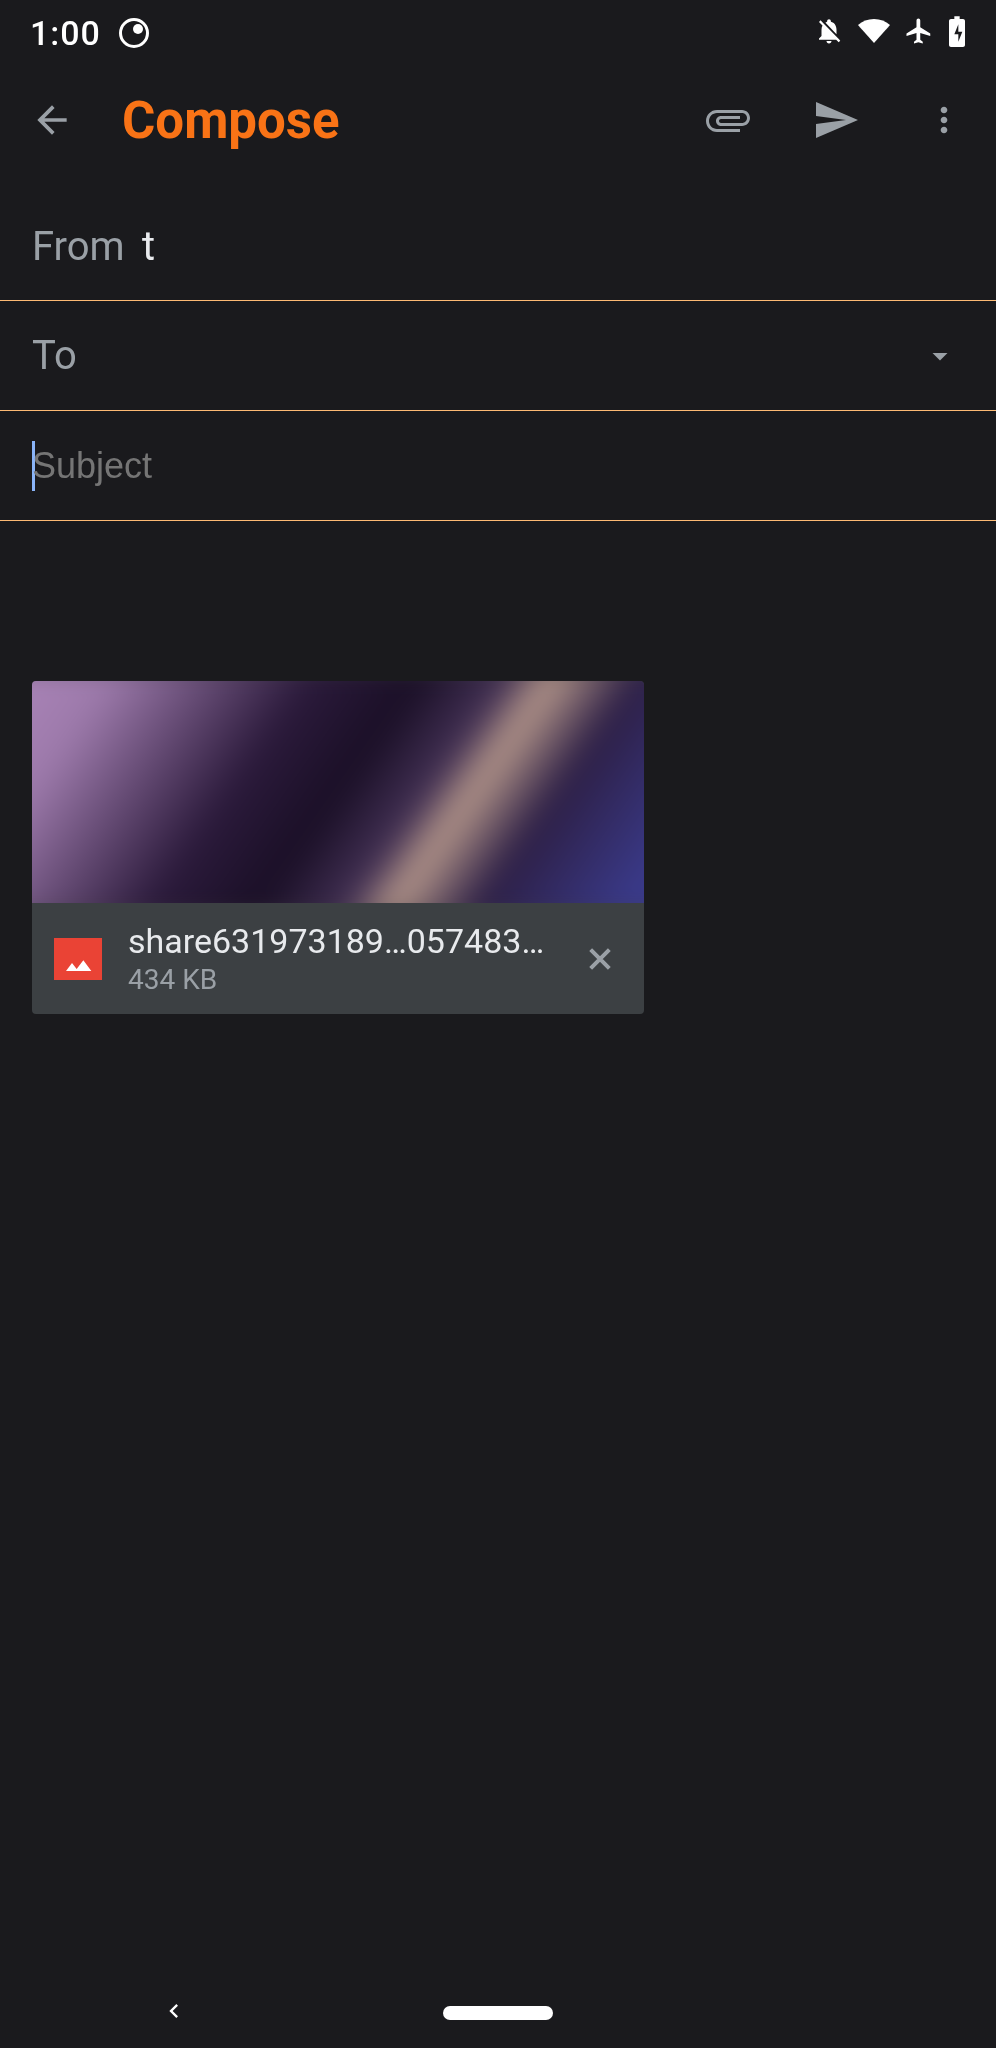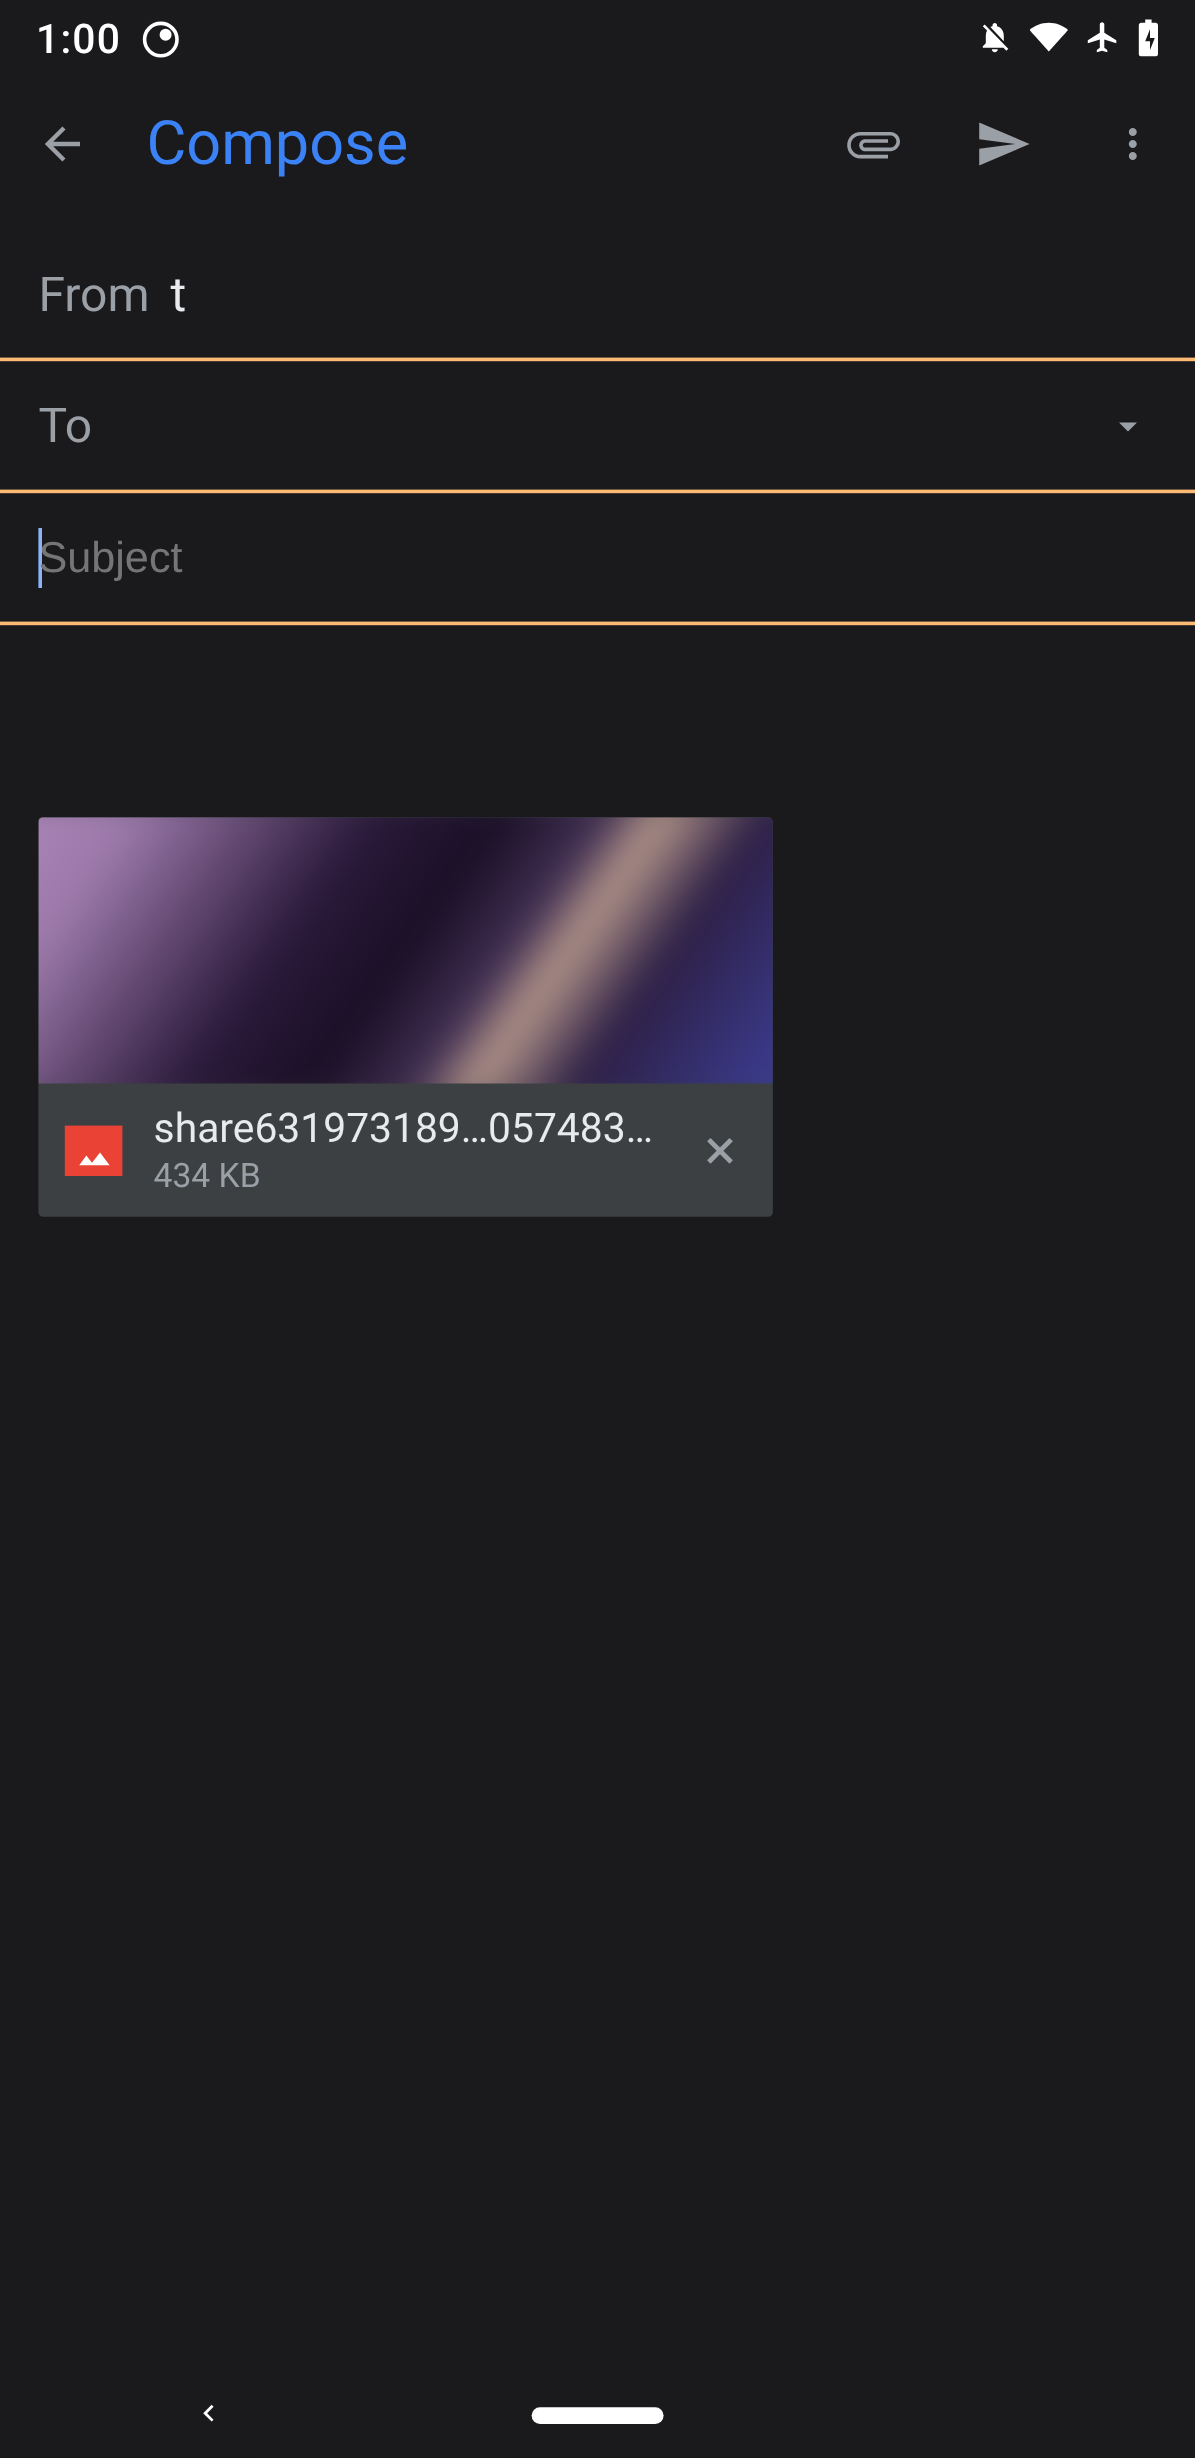--- a/index.html
+++ b/index.html
@@ -9,27 +9,27 @@
   .status-bar { height: 65px; display: flex; align-items: center; justify-content: space-between; padding: 0 30px; }
   .status-left { display: flex; align-items: center; gap: 18px; }
   .status-time { font-size: 34px; font-weight: 500; color: #fff; letter-spacing: 1px; }
   .status-app-icon { width: 30px; height: 30px; border-radius: 50%; border: 3px solid #fff; position: relative; }
   .status-app-icon::after { content: ''; position: absolute; width: 10px; height: 10px; background: #fff; border-radius: 50%; top: 3px; right: 3px; }
   .status-right { display: flex; align-items: center; gap: 14px; }
   .status-right svg { fill: #fff; }
   
   
   .app-bar { height: 110px; display: flex; align-items: center; padding: 0 24px; gap: 42px; }
-  .app-bar-title { font-size: 51px; font-weight: 400; color: #3b82f6; flex: 1; }
+  .app-bar-title { font-size: 51px; font-weight: 700; color: #f97316; flex: 1; }
   .app-bar-actions { display: flex; align-items: center; gap: 52px; }
   .icon-btn { width: 56px; height: 56px; display: flex; align-items: center; justify-content: center; cursor: pointer; }
   .icon-btn svg { fill: #9aa0a6; }
   
   
-  .form-row { display: flex; align-items: center; padding: 0 32px; border-bottom: 3px solid #fdba74; }
+  .form-row { display: flex; align-items: center; padding: 0 32px; border-bottom: 1px solid #fdba74; }
   .from-row { height: 110px; border-top: 1px solid rgba(60,64,67,0); margin-top: 16px; }
   .to-row { height: 110px; justify-content: flex-end; }
   .subject-row { height: 110px; }
   .field-label { font-size: 40px; color: #9aa0a6; min-width: 100px; }
   .from-email { display: flex; gap: 90px; font-size: 40px; color: #e8eaed; margin-left: 10px; }
   .to-field { flex: 1; font-size: 40px; color: #9aa0a6; }
   .expand-btn { width: 48px; height: 48px; display: flex; align-items: center; justify-content: center; cursor: pointer; }
   .subject-input { width: 100%; font-size: 36px; color: #9aa0a6; background: transparent; border: none; outline: none; position: relative; }
   .subject-wrap { position: relative; width: 100%; display: flex; align-items: center; }
   .cursor { position: absolute; left: 0; top: 50%; transform: translateY(-50%); width: 3px; height: 50px; background: #8ab4f8; }

